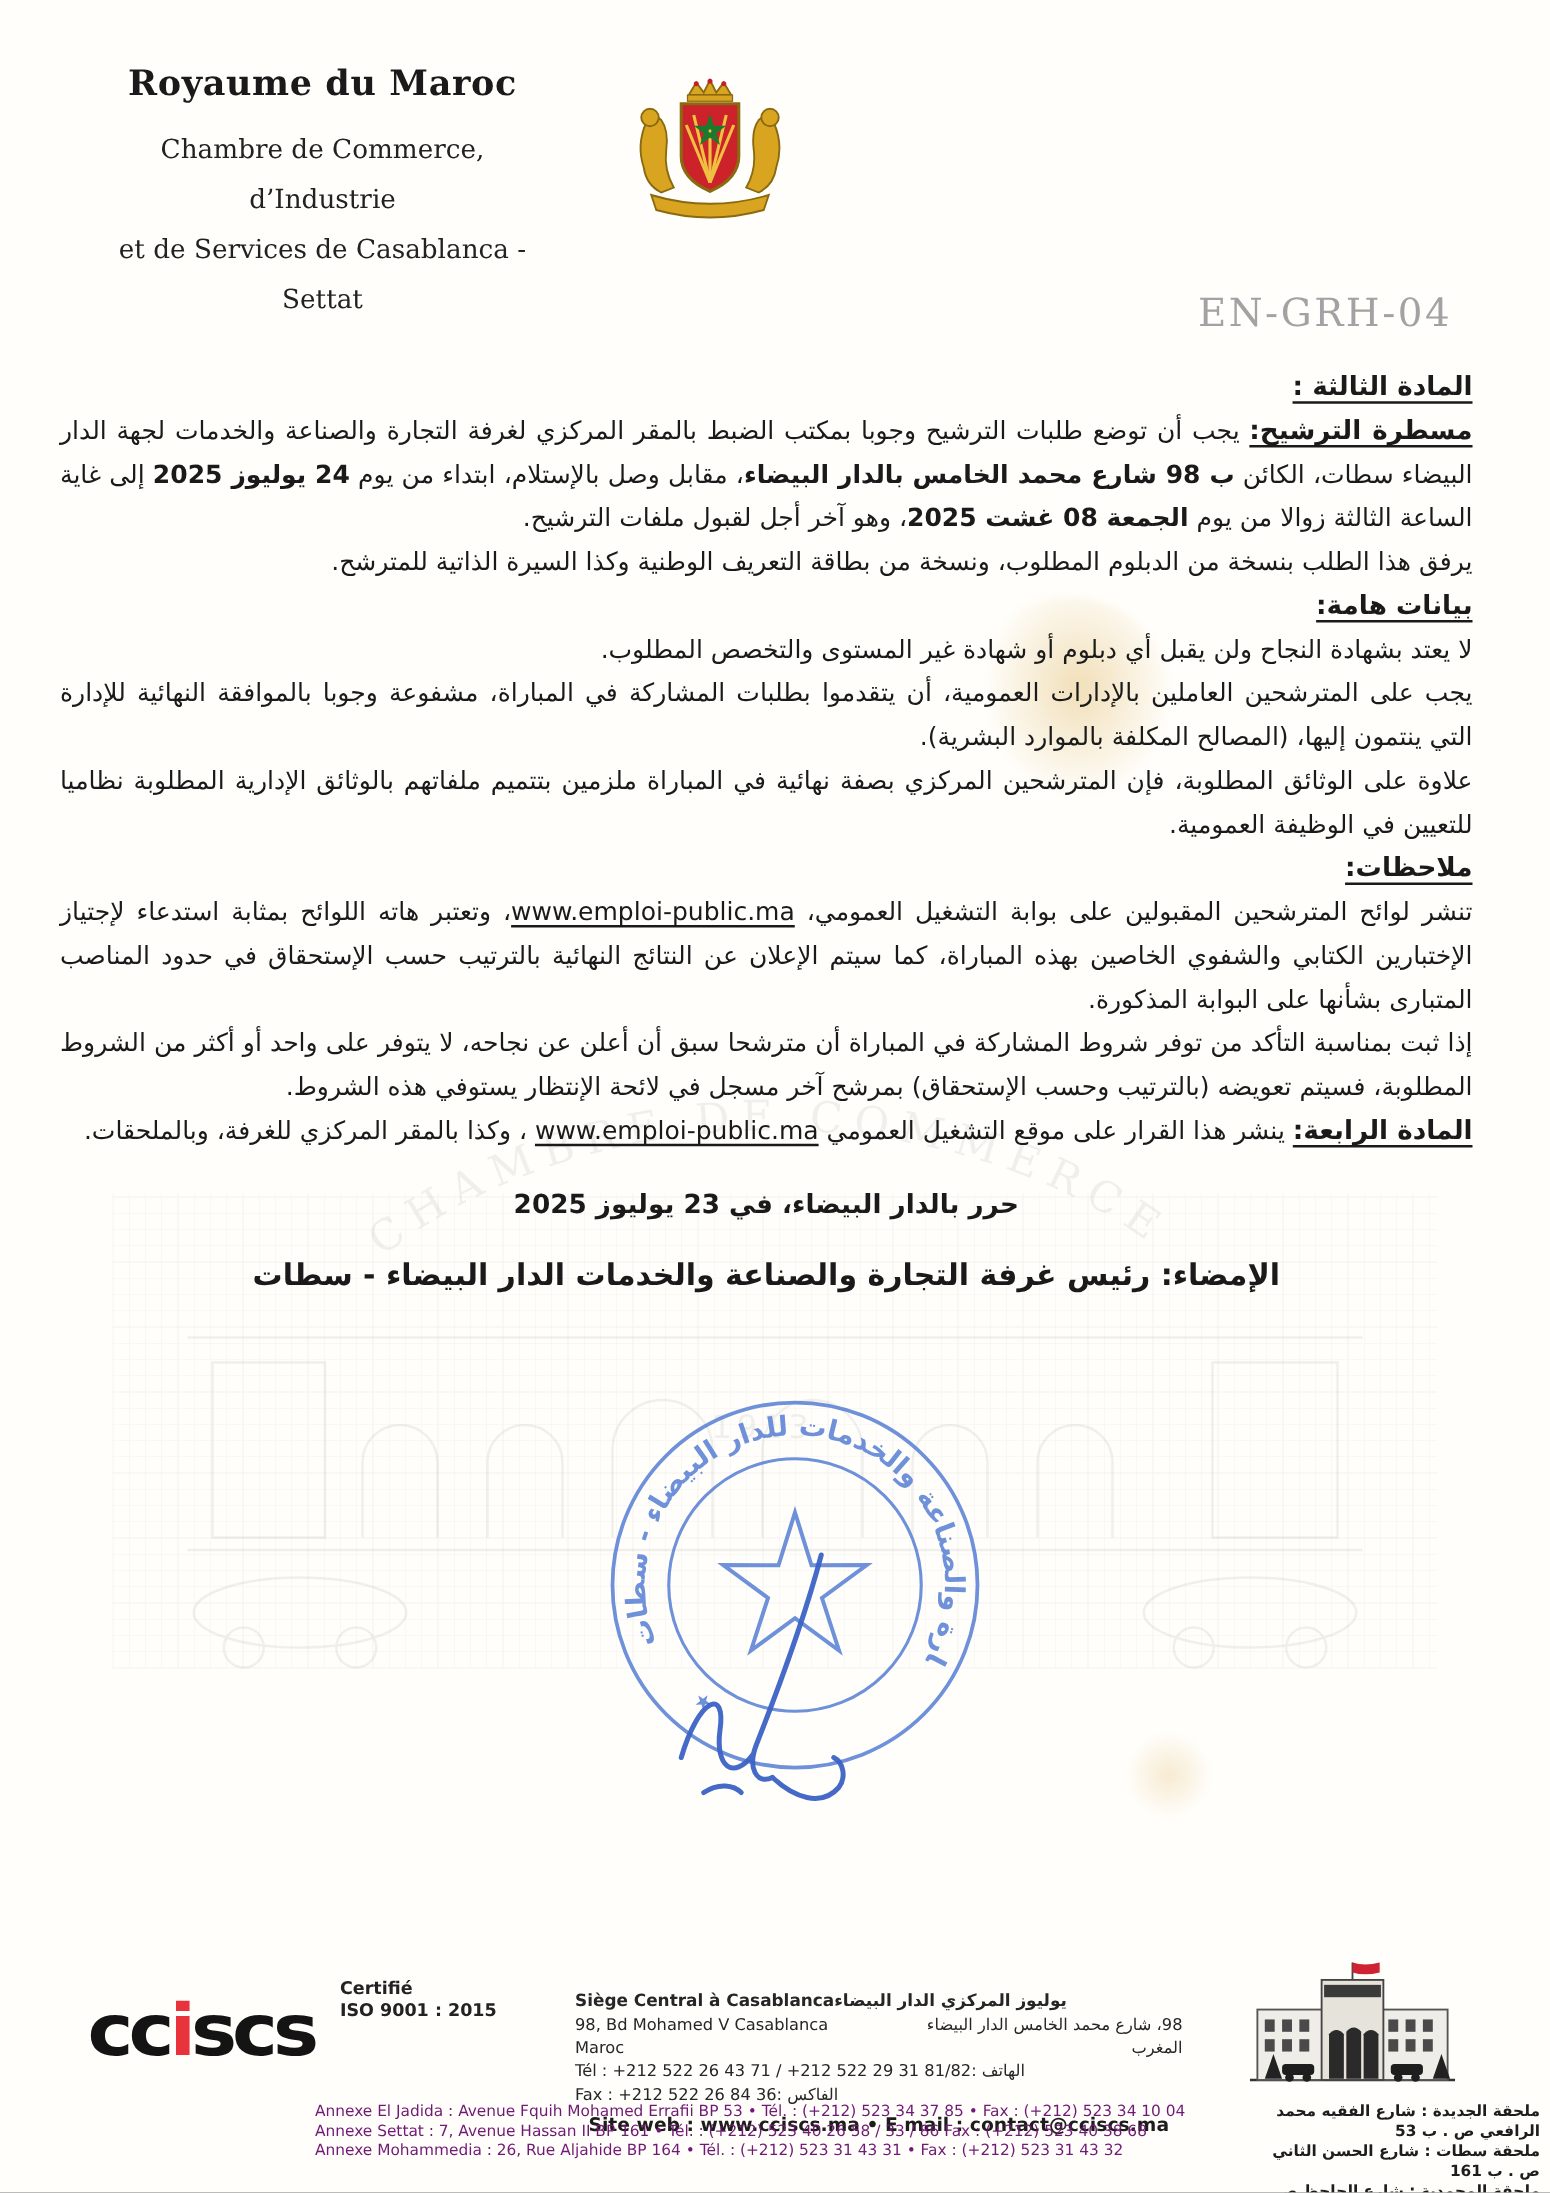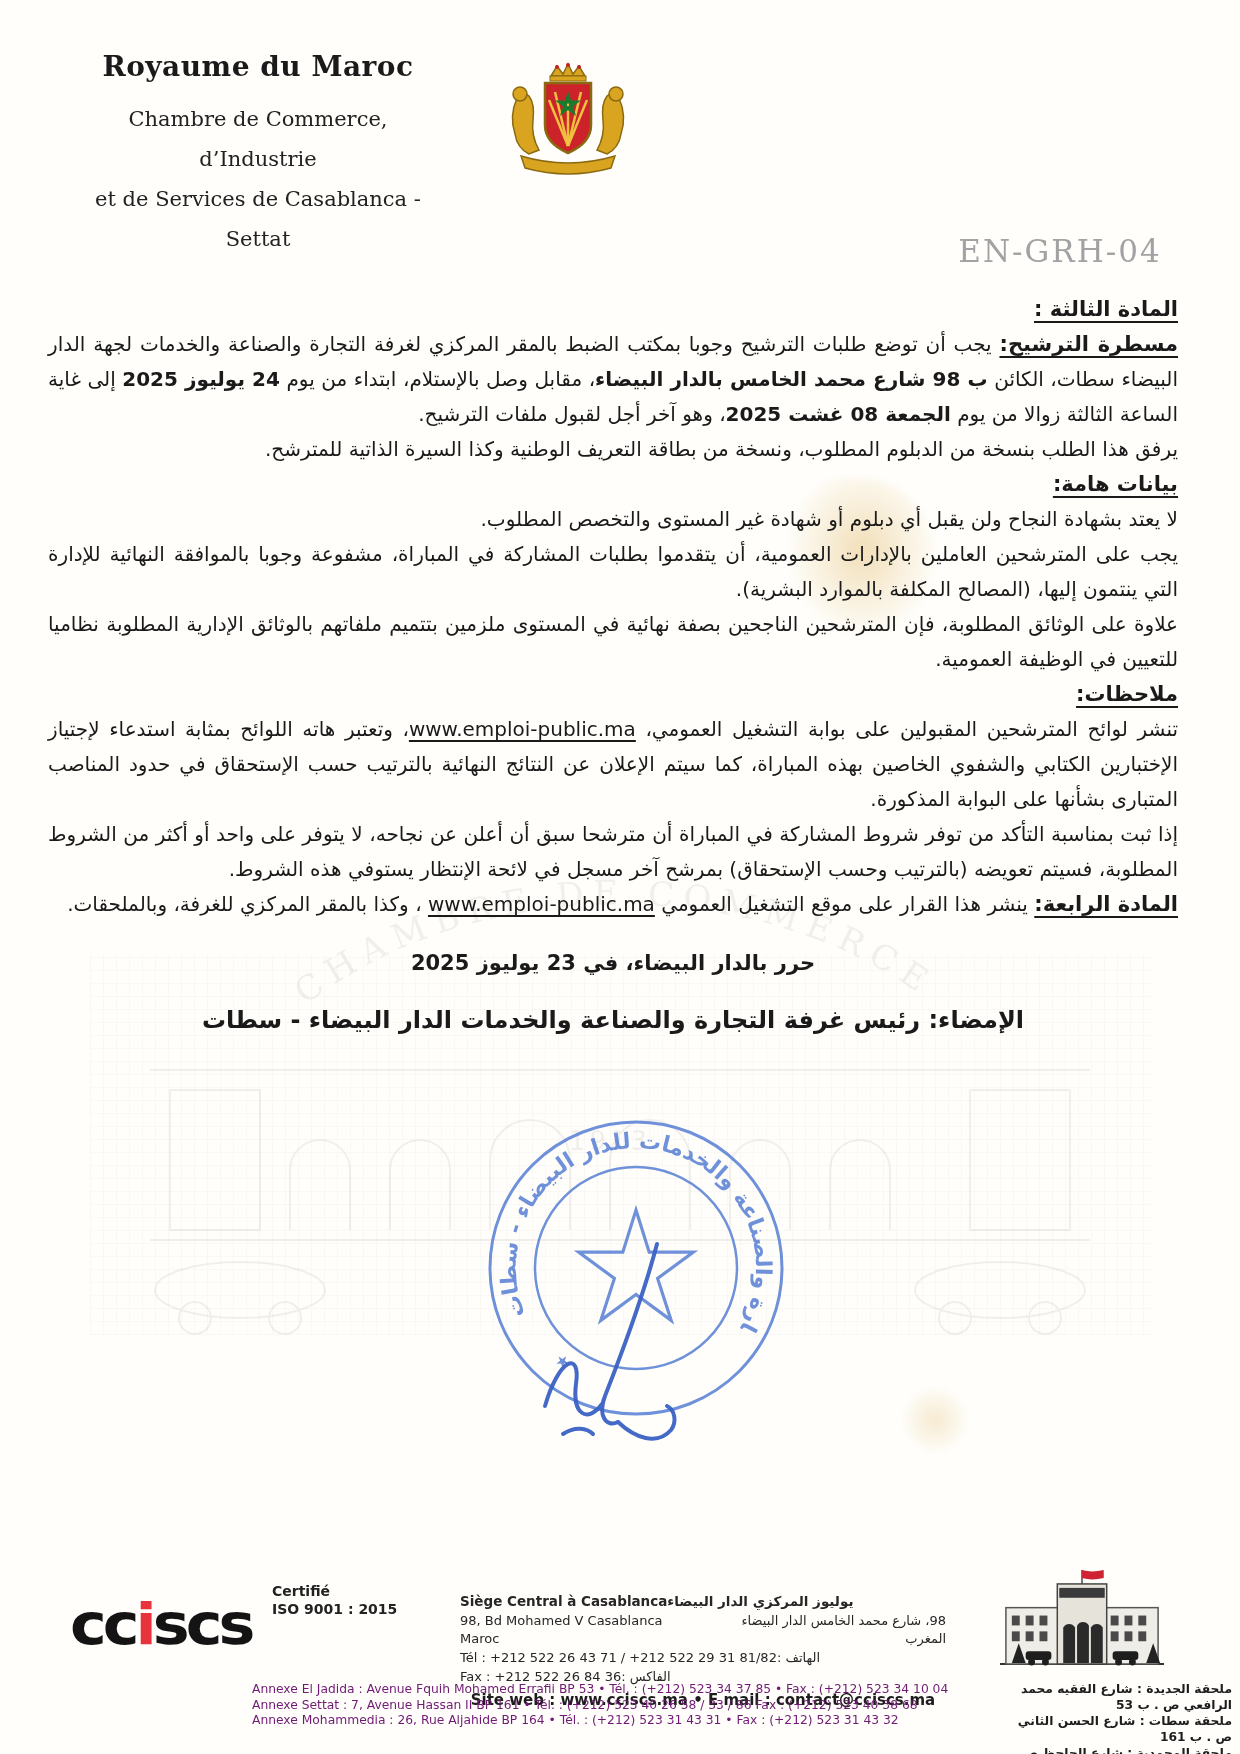--- a/index.html
+++ b/index.html
@@ -133,21 +133,21 @@
 
   <div class="refcode">EN-GRH-04</div>
 
   <div class="doc">
     <p><span class="hd u">المادة الثالثة :</span></p>
     <p><span class="hd u">مسطرة الترشيح:</span><span> يجب أن توضع طلبات الترشيح وجوبا بمكتب الضبط بالمقر المركزي لغرفة التجارة والصناعة والخدمات لجهة الدار البيضاء سطات، الكائن </span><span class="b">ب 98 شارع محمد الخامس بالدار البيضاء</span><span>، مقابل وصل بالإستلام، ابتداء من يوم </span><span class="b">24 يوليوز 2025</span><span> إلى غاية الساعة الثالثة زوالا من يوم </span><span class="b">الجمعة 08 غشت 2025</span><span>، وهو آخر أجل لقبول ملفات الترشيح.</span></p>
     <p>يرفق هذا الطلب بنسخة من الدبلوم المطلوب، ونسخة من بطاقة التعريف الوطنية وكذا السيرة الذاتية للمترشح.</p>
     <p><span class="hd u">بيانات هامة:</span></p>
     <p>لا يعتد بشهادة النجاح ولن يقبل أي دبلوم أو شهادة غير المستوى والتخصص المطلوب.</p>
     <p>يجب على المترشحين العاملين بالإدارات العمومية، أن يتقدموا بطلبات المشاركة في المباراة، مشفوعة وجوبا بالموافقة النهائية للإدارة التي ينتمون إليها، (المصالح المكلفة بالموارد البشرية).</p>
-    <p>علاوة على الوثائق المطلوبة، فإن المترشحين الناجحين بصفة نهائية في المستوى ملزمين بتتميم ملفاتهم بالوثائق الإدارية المطلوبة نظاميا للتعيين في الوظيفة العمومية.</p>
+    <p>علاوة على الوثائق المطلوبة، فإن المترشحين المركزي بصفة نهائية في المباراة ملزمين بتتميم ملفاتهم بالوثائق الإدارية المطلوبة نظاميا للتعيين في الوظيفة العمومية.</p>
     <p><span class="hd u">ملاحظات:</span></p>
     <p><span>تنشر لوائح المترشحين المقبولين على بوابة التشغيل العمومي، </span><span class="url">www.emploi-public.ma</span><span>، وتعتبر هاته اللوائح بمثابة استدعاء لإجتياز الإختبارين الكتابي والشفوي الخاصين بهذه المباراة، كما سيتم الإعلان عن النتائج النهائية بالترتيب حسب الإستحقاق في حدود المناصب المتبارى بشأنها على البوابة المذكورة.</span></p>
     <p>إذا ثبت بمناسبة التأكد من توفر شروط المشاركة في المباراة أن مترشحا سبق أن أعلن عن نجاحه، لا يتوفر على واحد أو أكثر من الشروط المطلوبة، فسيتم تعويضه (بالترتيب وحسب الإستحقاق) بمرشح آخر مسجل في لائحة الإنتظار يستوفي هذه الشروط.</p>
     <p><span class="hd u">المادة الرابعة:</span><span> ينشر هذا القرار على موقع التشغيل العمومي </span><span class="url">www.emploi-public.ma</span><span> ، وكذا بالمقر المركزي للغرفة، وبالملحقات.</span></p>
 
     <p class="center-line date-line">حرر بالدار البيضاء، في 23 يوليوز 2025</p>
     <p class="center-line sig-title">الإمضاء: رئيس غرفة التجارة والصناعة والخدمات الدار البيضاء - سطات</p>
   </div>
 
   <svg class="stamp" viewBox="0 0 300 300">

